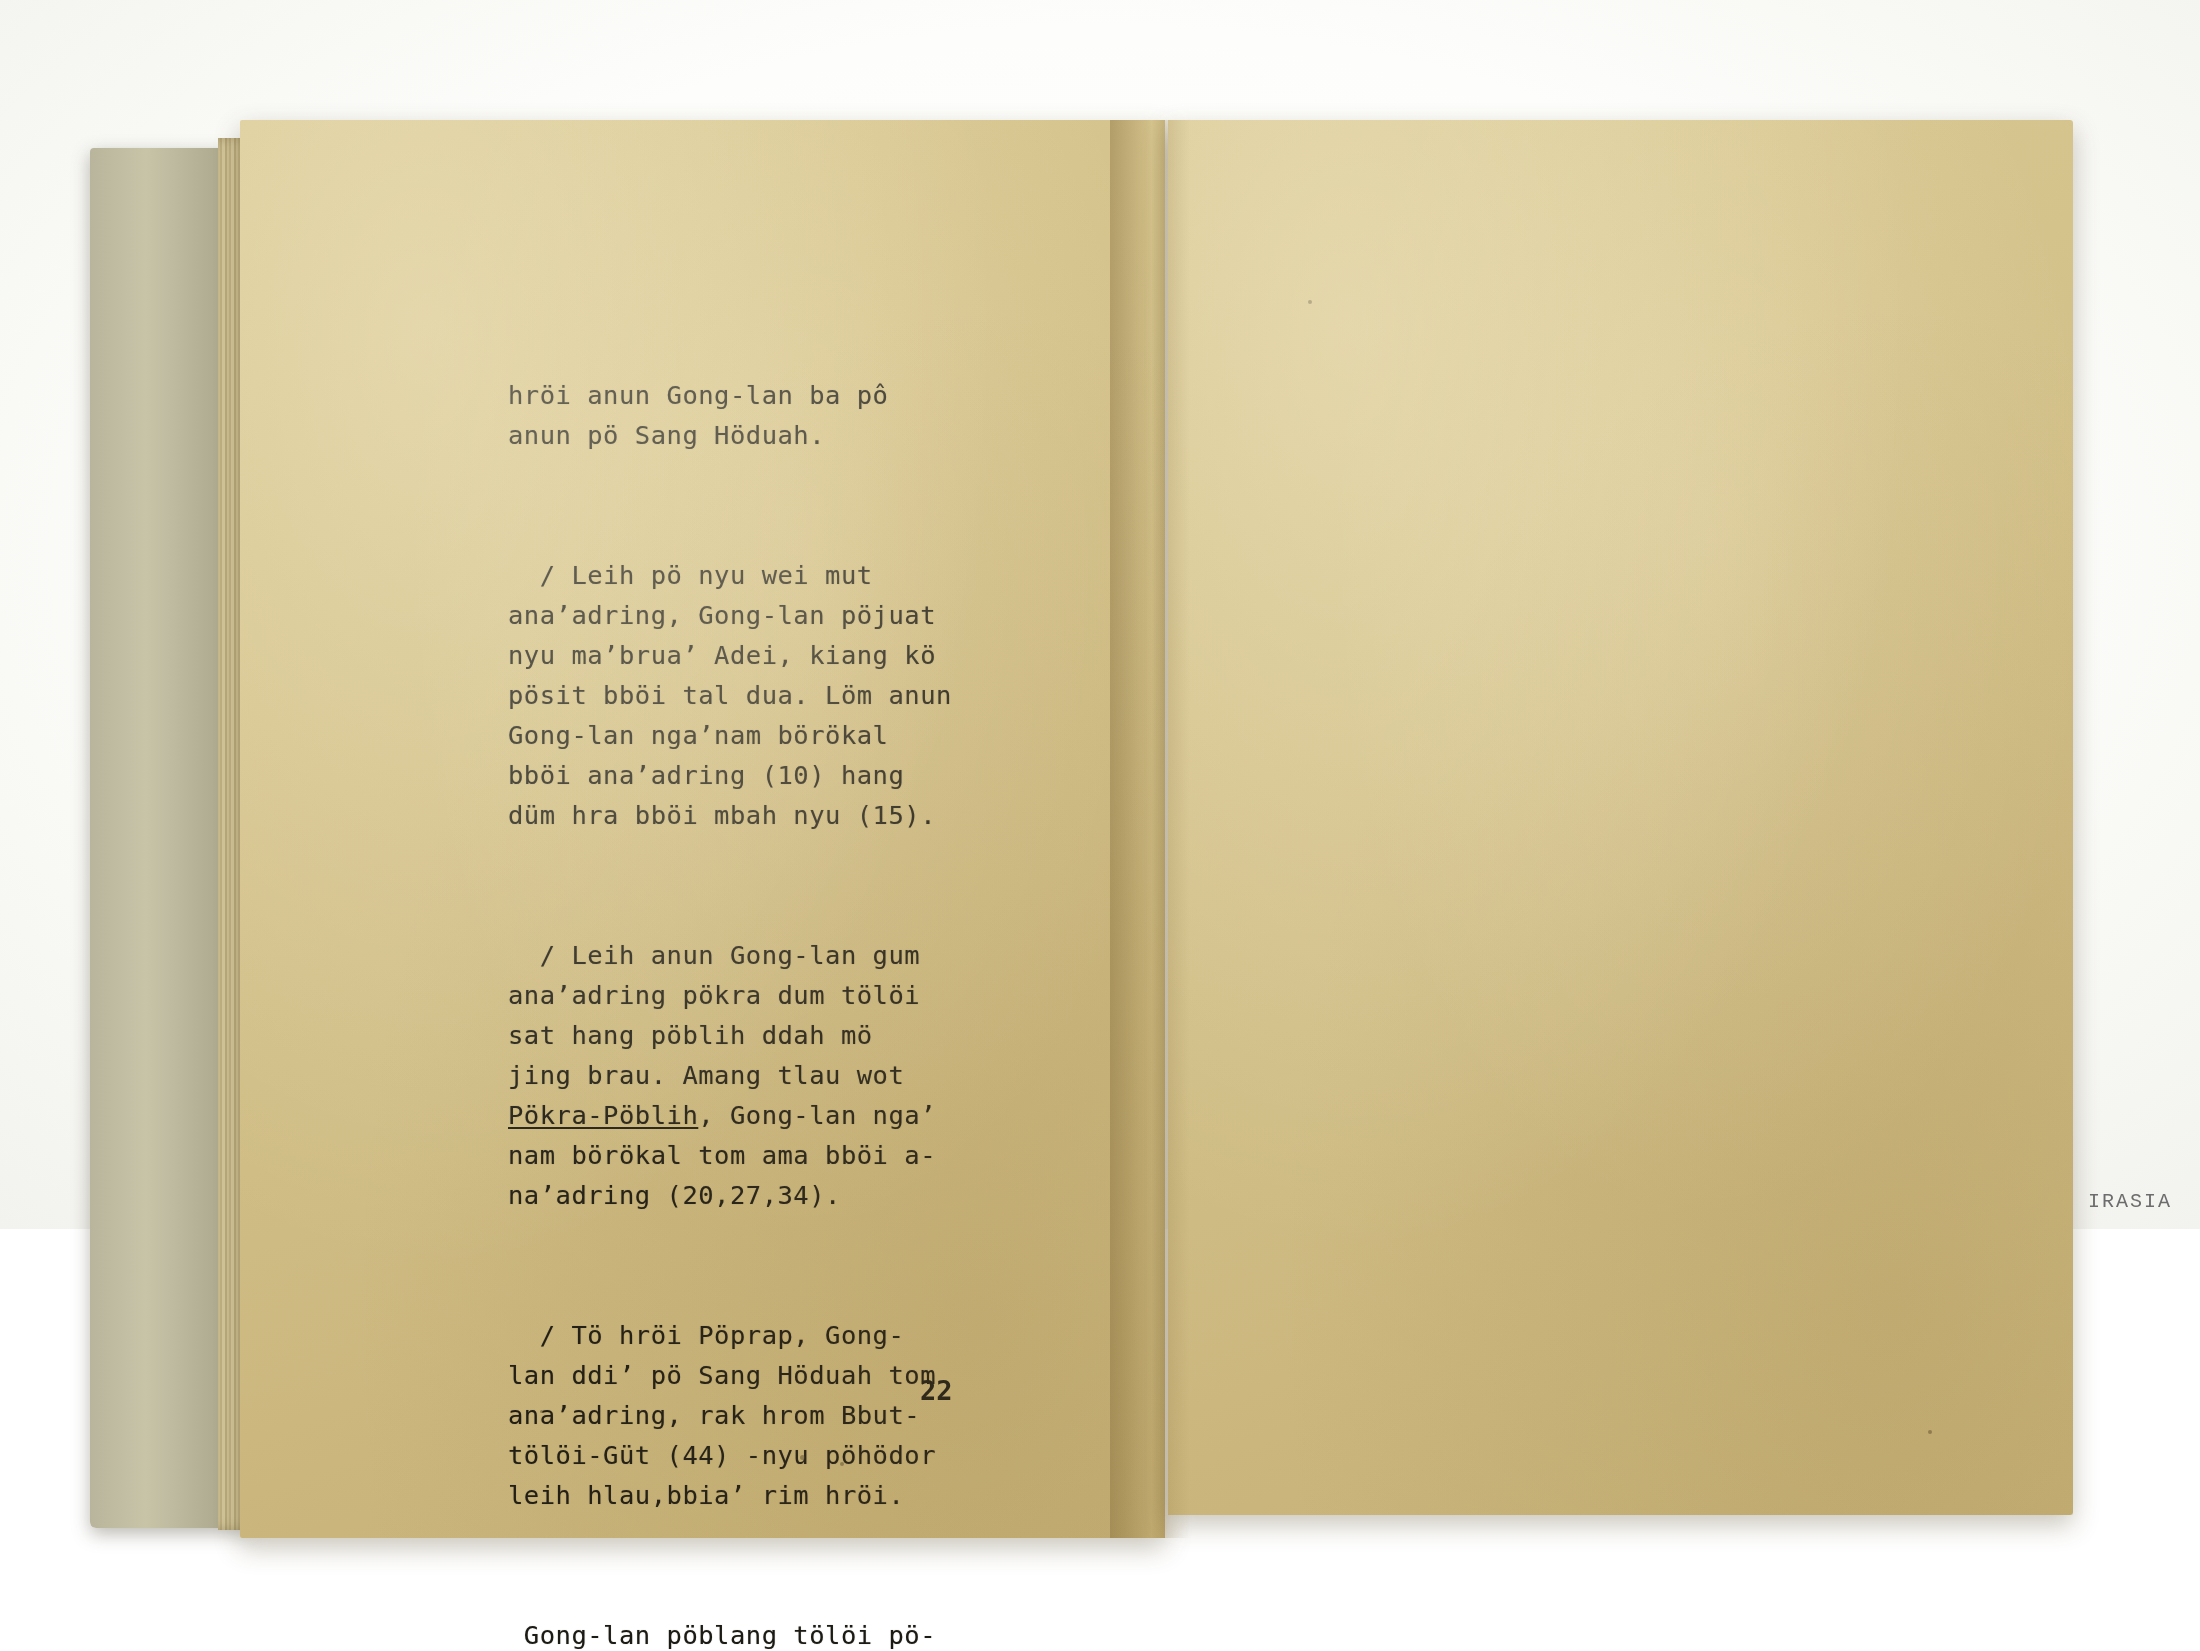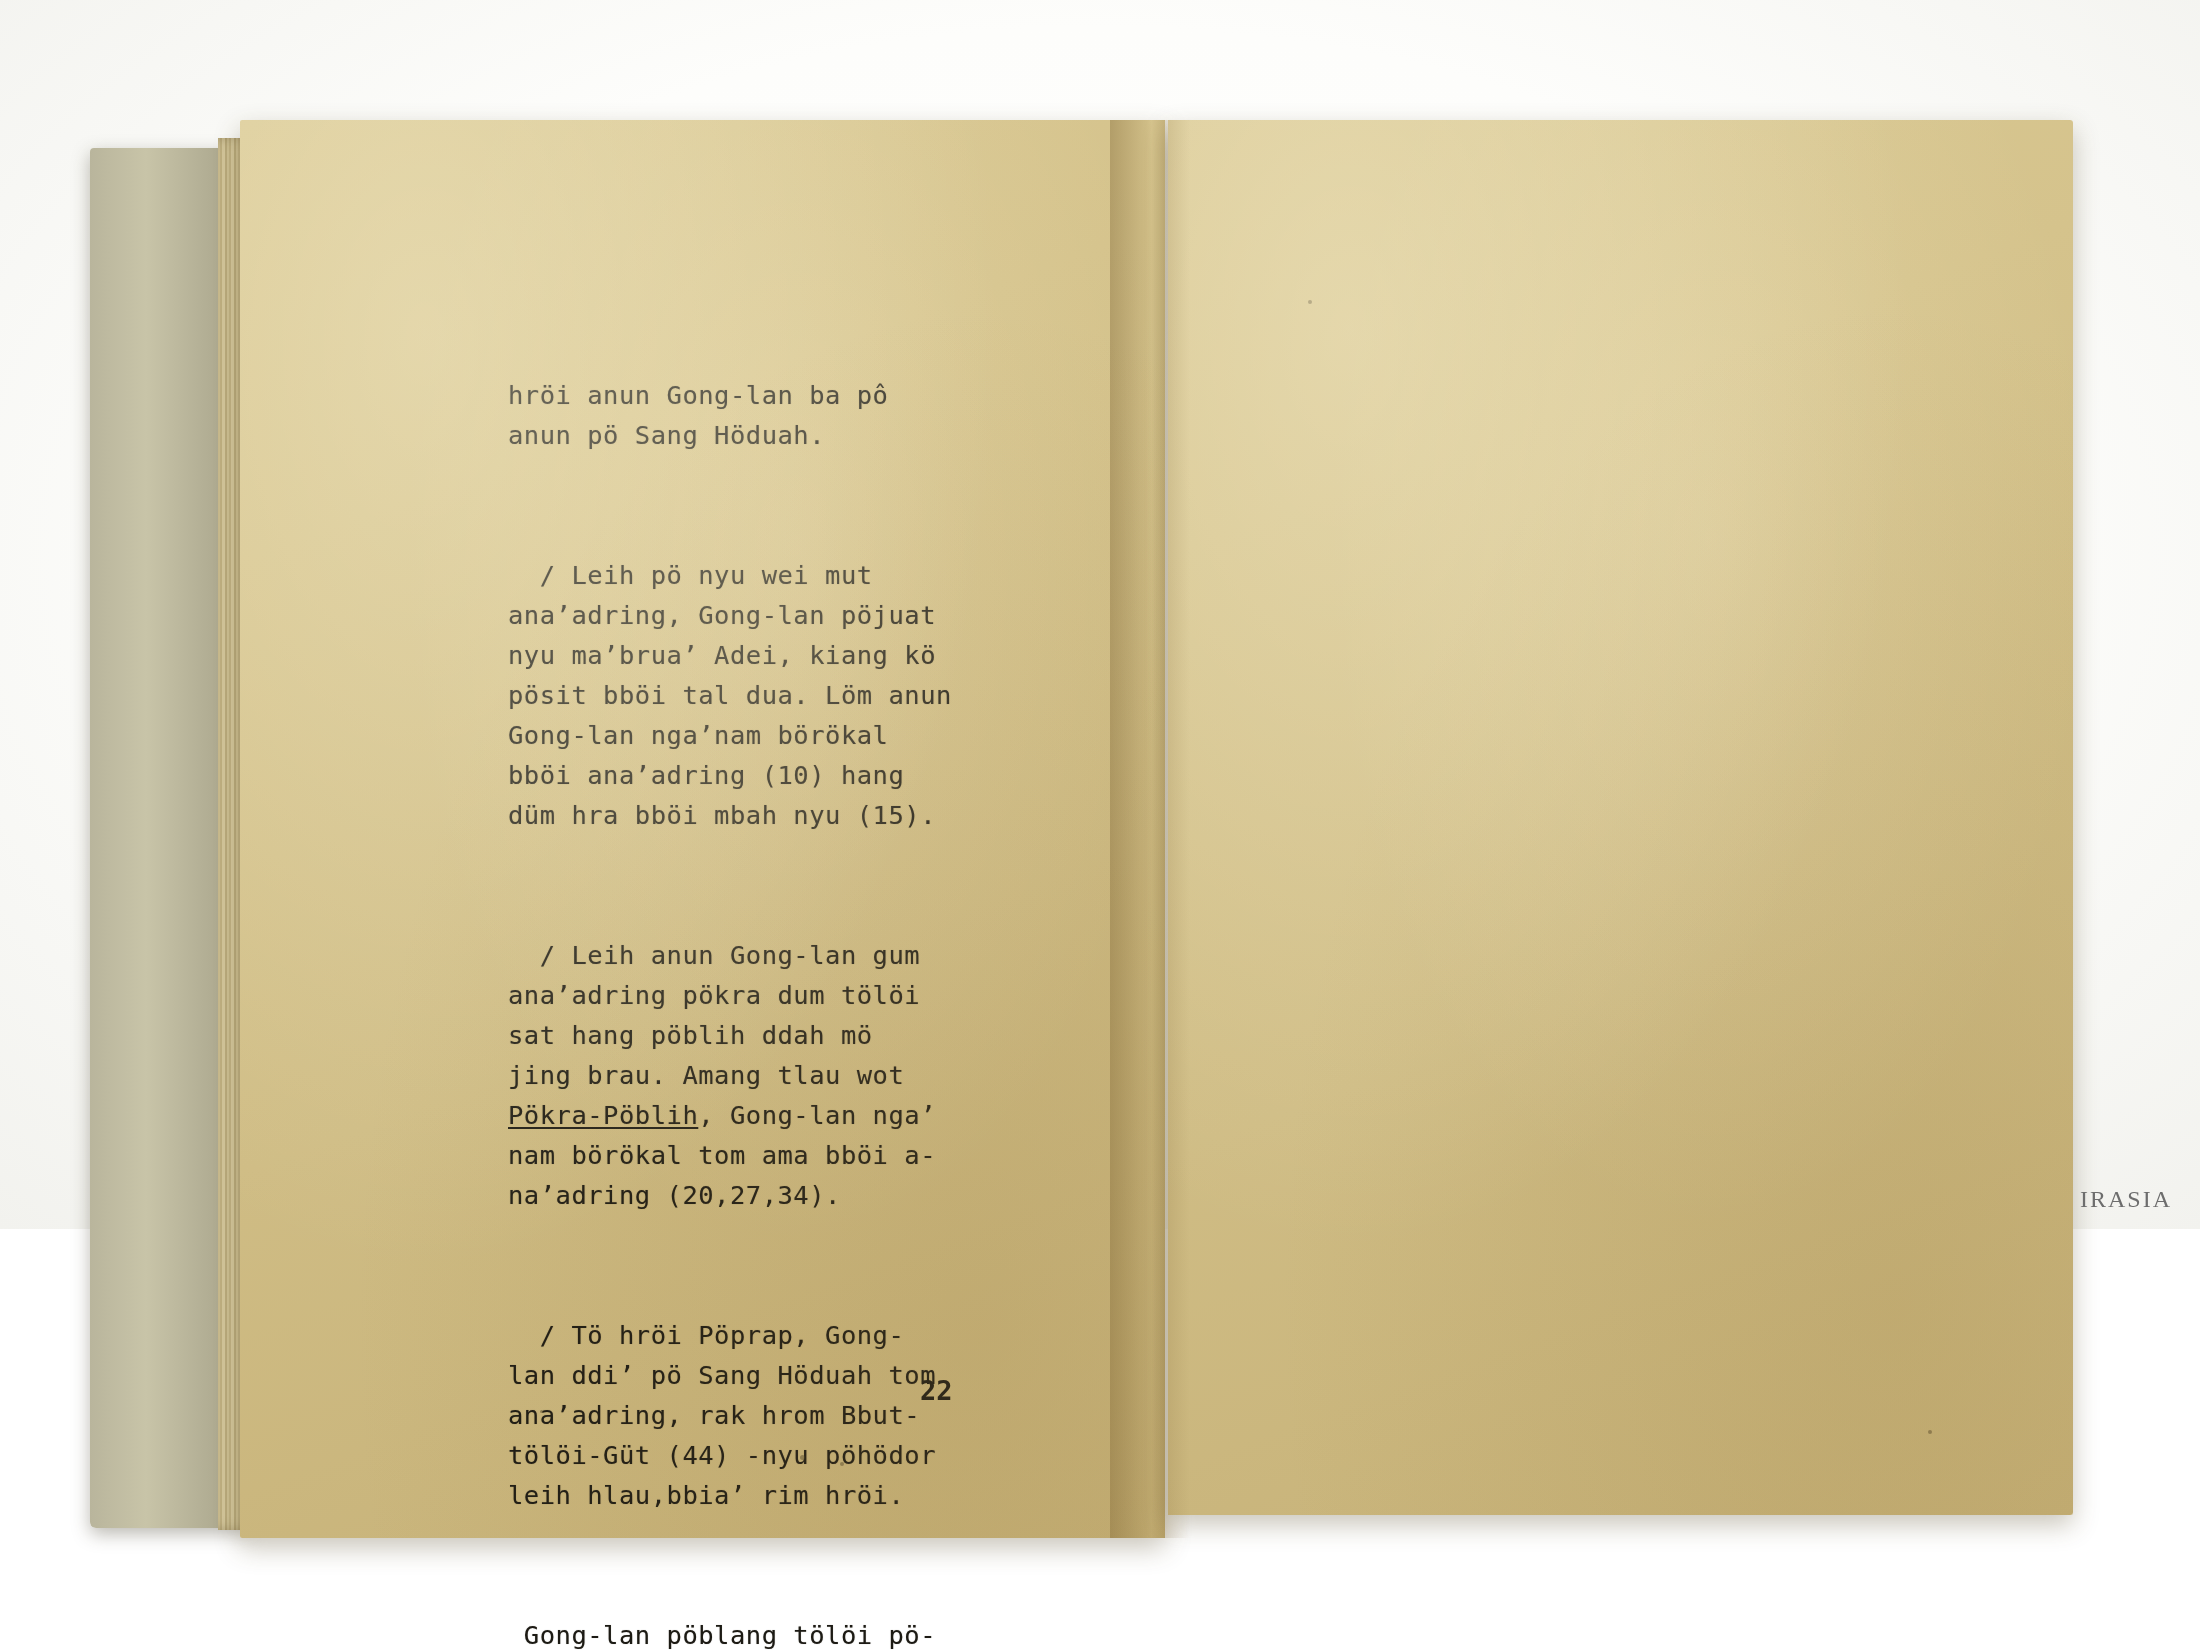--- a/index.html
+++ b/index.html
@@ -123,22 +123,22 @@
     font-size: 27px;
     color: #1c1a14;
     font-weight: bold;
   }
   .folio-left { left: 680px; top: 1255px; }
 
   .watermark {
     position: absolute;
     right: 28px;
     bottom: 16px;
-    font-family: Liberation Serif, serif;
-    font-size: 24px;
+    font-family: Liberation Mono, monospace;
+    font-size: 20px;
     letter-spacing: 2px;
     color: #6d6d6d;
   }
 
   
   .speck {
     position: absolute;
     background: rgba(70,60,35,0.45);
     border-radius: 50%;
   }

